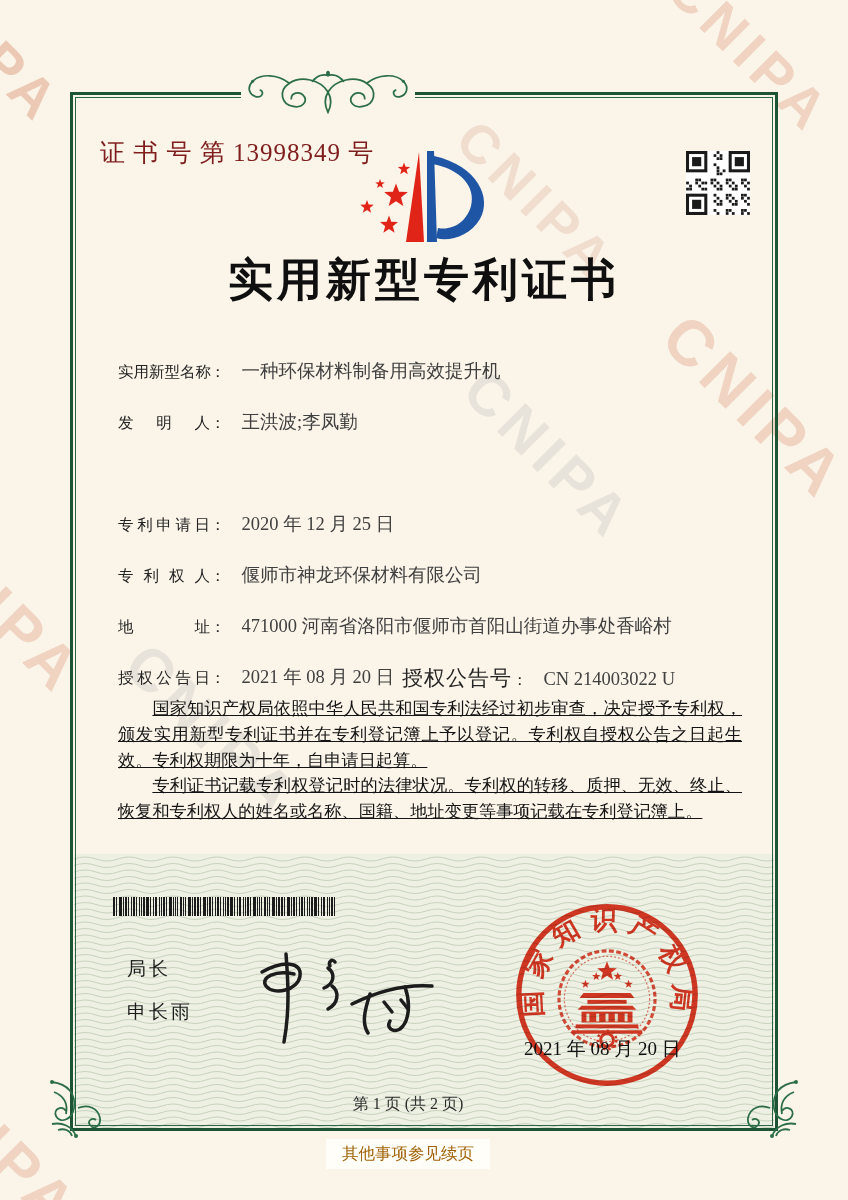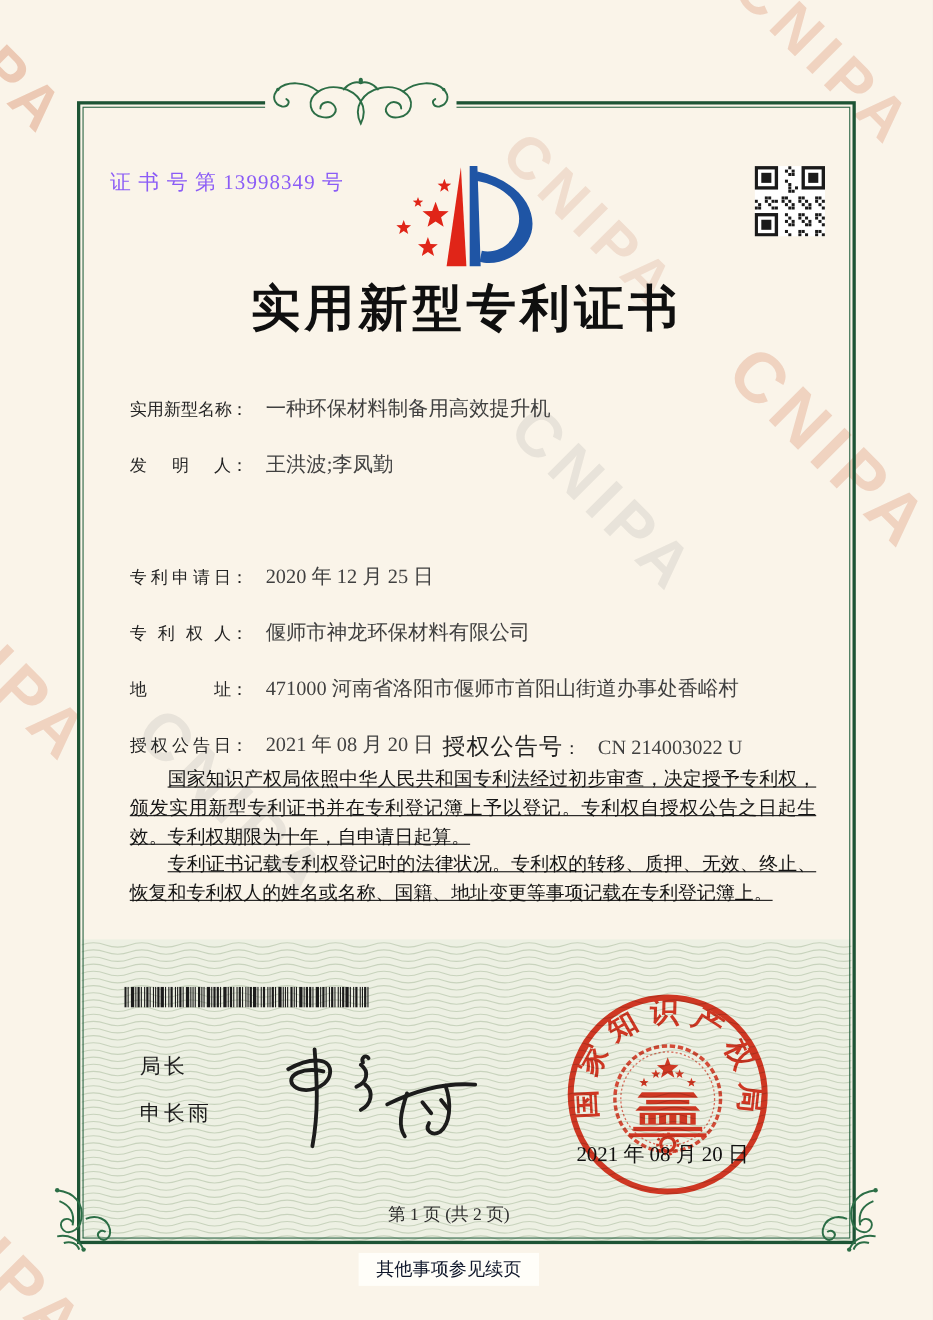--- a/index.html
+++ b/index.html
@@ -22,21 +22,21 @@
   .wm-gray{color:rgba(130,130,130,0.14);}
   
   .wave-panel{position:absolute;left:74px;top:854px;width:700px;height:275px;background:#edf0e3;z-index:2;}
   .wave-panel svg{display:block;}
   
   .frame{position:absolute;left:70px;top:92px;width:708px;height:1039px;border:3px solid #1d5435;z-index:3;box-sizing:border-box;pointer-events:none;}
   .frame-inner{position:absolute;inset:2px;border:1px solid #2a6444;}
   .orn{position:absolute;z-index:4;pointer-events:none;}
   
   .content{position:absolute;inset:0;z-index:5;}
-  .certno{position:absolute;left:100px;top:153px;font-size:19px;letter-spacing:1px;color:#8b5cf6;}
+  .certno{position:absolute;left:100px;top:136px;font-size:25px;letter-spacing:1px;color:#7f1d1d;}
   .logo{position:absolute;left:340px;top:144px;width:180px;height:110px;}
   .qr{position:absolute;left:686px;top:151px;width:64px;height:64px;}
   .title{position:absolute;left:70px;top:250px;width:708px;text-align:center;
          font-size:45px;font-weight:bold;letter-spacing:4px;color:#0f0f0f;}
   .frow{position:absolute;left:118px;width:645px;white-space:nowrap;font-size:18.5px;}
   .flabel{display:inline-block;width:92px;font-size:15.5px;color:#242424;
           text-align:justify;text-align-last:justify;}
   .fcolon{font-size:15.5px;color:#242424;margin-right:16px;}
   .fvalue{font-size:18.5px;color:#404040;}
   .grant2{position:absolute;left:271px;top:0;}
@@ -46,21 +46,21 @@
   .body-text p{margin:0;text-indent:2em;text-decoration:underline;}
   .barcode{position:absolute;left:113px;top:897px;width:224px;height:19px;}
   .director-title{position:absolute;left:127px;top:956px;font-size:19px;letter-spacing:3px;color:#1b1b1b;}
   .director-name{position:absolute;left:127px;top:999px;font-size:19px;letter-spacing:3px;color:#1b1b1b;}
   .signature{position:absolute;left:200px;top:930px;width:260px;height:120px;}
   .seal{position:absolute;left:509px;top:897px;width:196px;height:196px;z-index:6;
         mix-blend-mode:multiply;opacity:.93;}
   .seal-date{position:absolute;left:524px;top:1036px;font-size:19px;color:#101010;z-index:7;white-space:nowrap;}
   .page-footer{position:absolute;left:70px;top:1094px;width:676px;text-align:center;font-size:16px;color:#2e2e2e;z-index:5;}
   .note{position:absolute;left:326px;top:1139px;width:164px;height:30px;line-height:30px;
-        text-align:center;font-size:16.5px;color:#0f172a;background:rgba(255,255,251,.9);}
+        text-align:center;font-size:16.5px;color:#a16207;background:rgba(255,255,251,.9);}
 </style>
 </head>
 <body>
 
 <div class="page">
 
   <div class="wm wm-pink-strong" style="left:-70px;top:-55px;font-size:56px;">CNIPA</div>
   <div class="wm wm-pink" style="left:700px;top:-45px;font-size:56px;">CNIPA</div>
   <div class="wm wm-pink" style="left:488px;top:108px;font-size:54px;color:rgba(214,160,138,0.28);">CNIPA</div>
   <div class="wm wm-pink" style="left:700px;top:300px;font-size:64px;">CNIPA</div>

